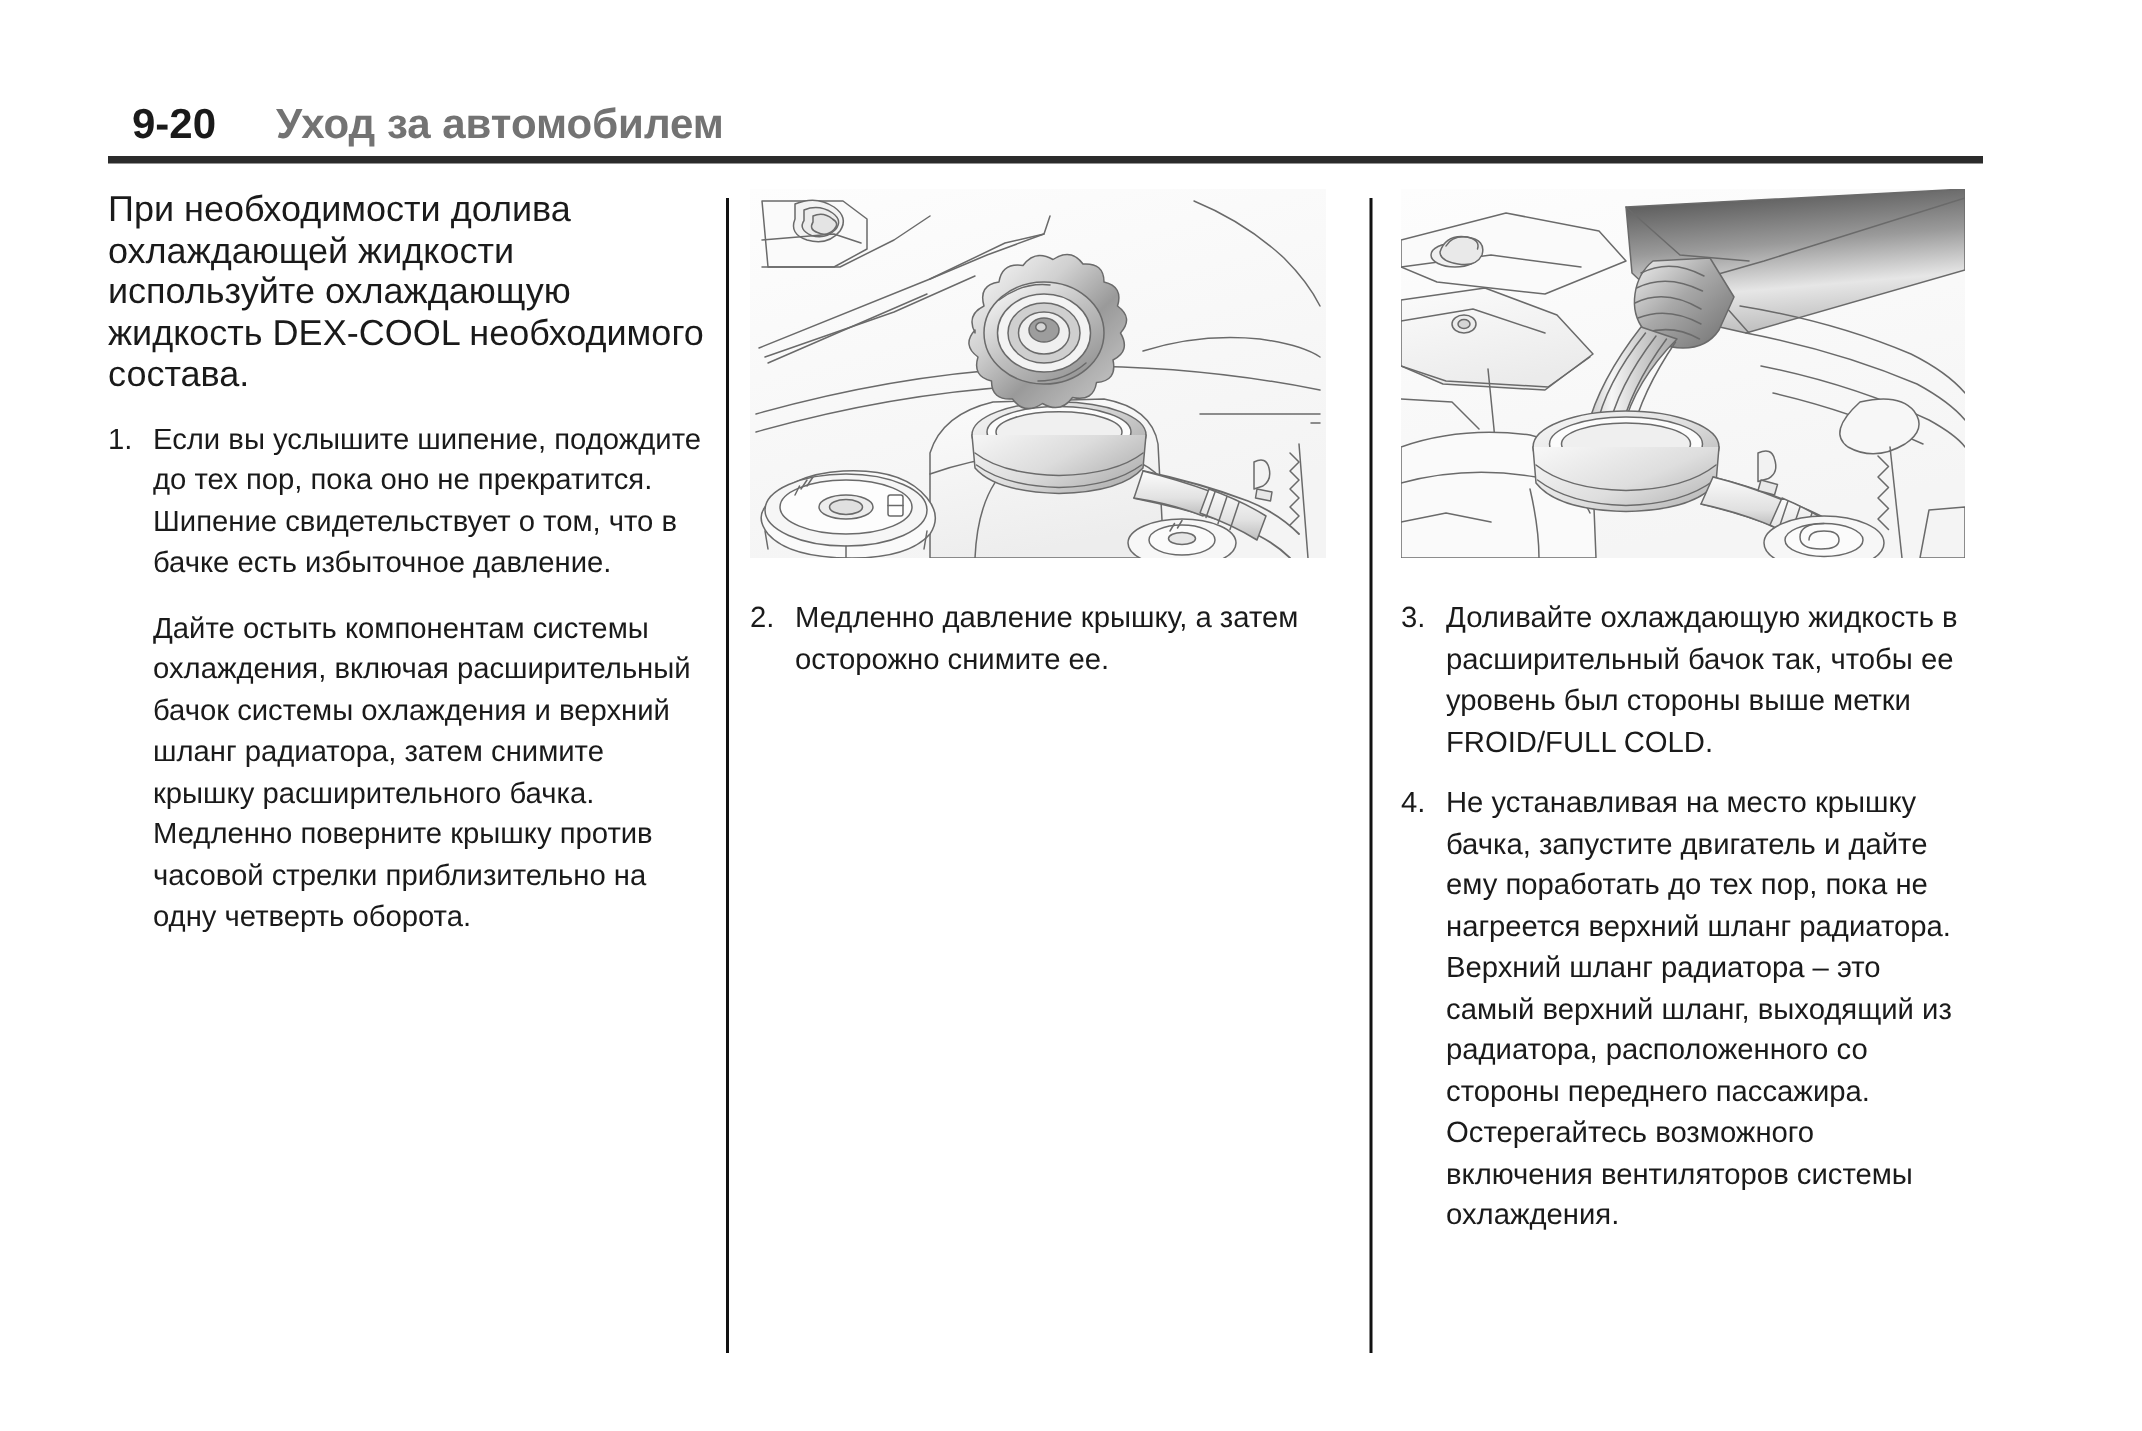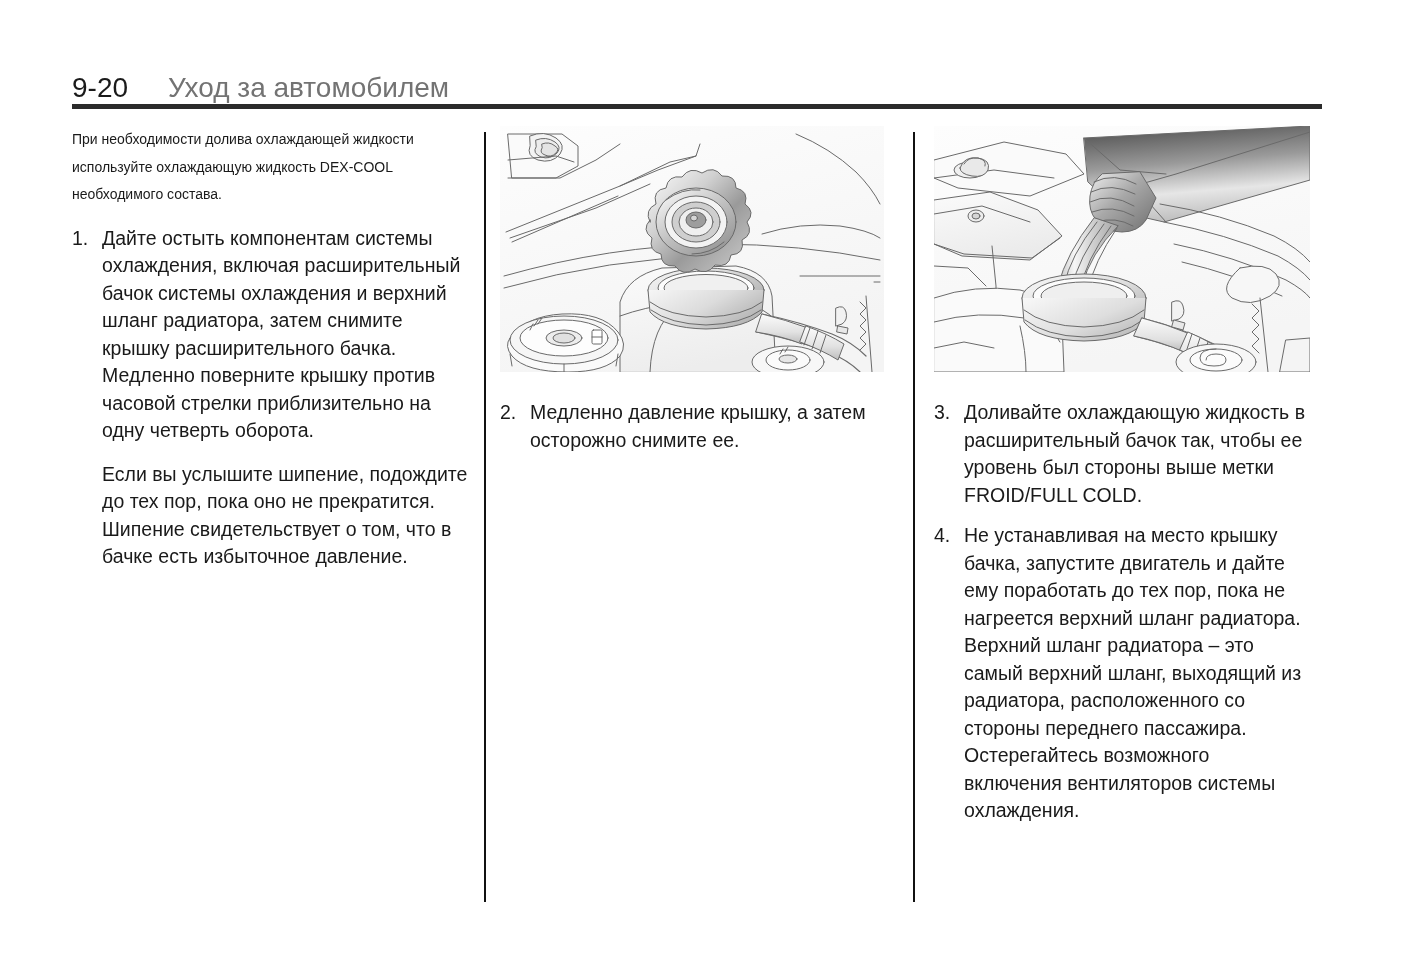--- a/index.html
+++ b/index.html
@@ -13,26 +13,27 @@
     position: relative;
     overflow: hidden;
     font-family: "Liberation Sans", sans-serif;
     color: #1a1a1a;
     -webkit-font-smoothing: antialiased;
   }
 
   
   .page-header {
     position: absolute;
-    left: 72px;
+    left: 88px;
     top: 66px;
     width: 1250px;
     height: 44px;
     display: flex;
-    align-items: center;
+    align-items: flex-start;
+    font-weight: bold;
   }
   .page-number {
     font-size: 28px;
     letter-spacing: 0px;
     line-height: 34px;
     color: #1a1a1a;
   }
   .page-title {
     font-size: 28px;
     line-height: 34px;
@@ -70,21 +71,21 @@
     width: 2px;
     height: 770px;
     background: #111111;
   }
   .divider-1 { left: 484px; }
   .divider-2 { left: 913px; }
 
   
   p.body {
     margin: 0 0 16px 0;
-    font-size: 14px;
+    font-size: 24px;
     line-height: 27.5px;
     color: #1a1a1a;
   }
   .list { margin: 0; }
   .li {
     display: flex;
     margin-bottom: 13px;
   }
   .li-num {
     width: 30px;
@@ -134,22 +135,22 @@
 
 <div class="columns">
 
   <div class="col col-1">
     <p class="body">При необходимости долива охлаждающей жидкости используйте охлаждающую жидкость DEX-COOL необходимого состава.</p>
 
     <div class="list">
       <div class="li">
         <div class="li-num">1.</div>
         <div class="li-body">
+          <p>Если вы услышите шипение, подождите до тех пор, пока оно не прекратится. Шипение свидетельствует о том, что в бачке есть избыточное давление.</p>
           <p>Дайте остыть компонентам системы охлаждения, включая расширительный бачок системы охлаждения и верхний шланг радиатора, затем снимите крышку расширительного бачка. Медленно поверните крышку против часовой стрелки приблизительно на одну четверть оборота.</p>
-          <p>Если вы услышите шипение, подождите до тех пор, пока оно не прекратится. Шипение свидетельствует о том, что в бачке есть избыточное давление.</p>
         </div>
       </div>
     </div>
   </div>
 
   <div class="col col-2">
 
     <div class="figure">
       <svg viewBox="0 0 384 246" xmlns="http://www.w3.org/2000/svg">
         <defs>

